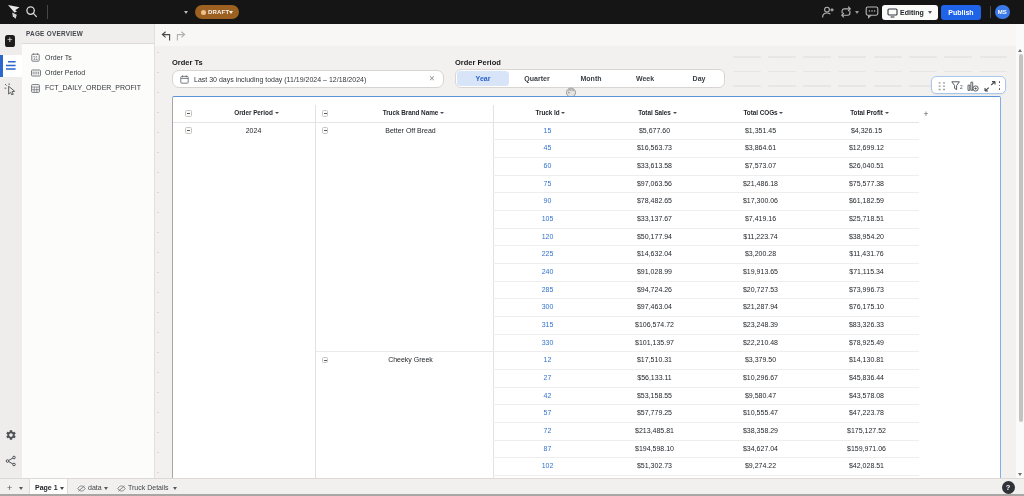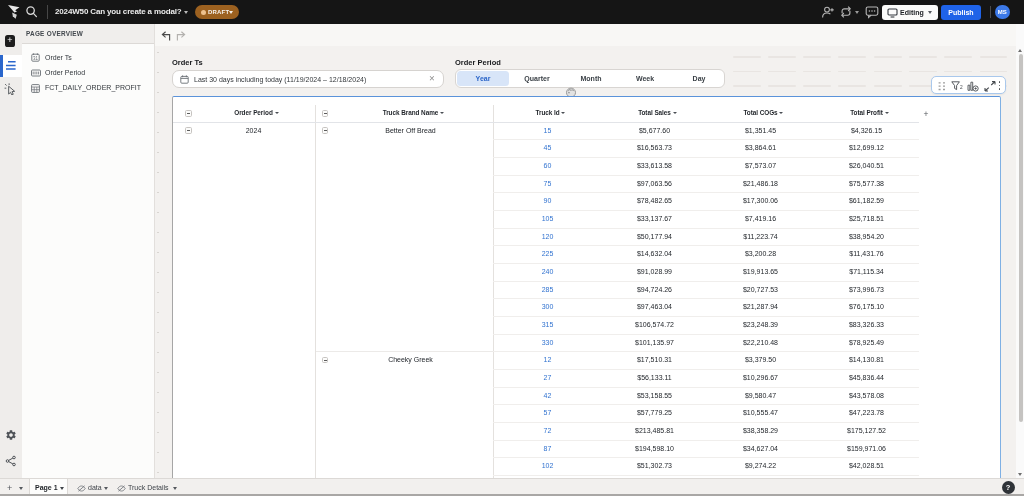--- a/index.html
+++ b/index.html
@@ -64,21 +64,20 @@
 <div id="topbar">
   <svg class="abs" style="left:7px;top:4px" width="14" height="16" viewBox="0 0 14 16">
     <path d="M1 1 L12.5 3.2 L8.2 6.2 L10 7.4 L7.4 8.6 Z" fill="#e8e8e8"></path>
     <path d="M5.2 8.4 L9.8 10.8 L8.6 14.8 L5.8 12.2 Z" fill="#d5d5d5"></path>
   </svg>
   <svg class="abs" style="left:25px;top:5px" width="13" height="14" viewBox="0 0 13 14">
     <circle cx="5.6" cy="5.6" r="3.7" fill="none" stroke="#d9d9d9" stroke-width="1.3"></circle>
     <line x1="8.4" y1="8.4" x2="11.4" y2="11.6" stroke="#d9d9d9" stroke-width="1.3" stroke-linecap="round"></line>
   </svg>
   <div class="abs" style="left:46.5px;top:5px;width:1px;height:14px;background:#474747"></div>
-  <div class="ttl">2024W50 Can you create a modal?</div>
   <div class="tcaret" style="left:184px;top:10.5px"></div>
   <div id="draft">
     <div class="dot" style="position:absolute;left:5.5px;top:5px;width:5px;height:5px;border-radius:50%;background:#eec28f"></div>
     <div class="dtx">DRAFT</div>
     <div class="tcaret" style="left:33.5px;top:5.5px;border-top-color:#f3ede6"></div>
   </div>
 
   <svg class="abs" style="left:821px;top:5px" width="14" height="14" viewBox="0 0 14 14">
     <circle cx="6" cy="4.6" r="2.4" fill="none" stroke="#b5b5b5" stroke-width="1.1"></circle>
     <path d="M1.6 12.4 C1.6 9.4 3.4 8 6 8 C7.4 8 8.6 8.4 9.4 9.2" fill="none" stroke="#b5b5b5" stroke-width="1.1"></path>

